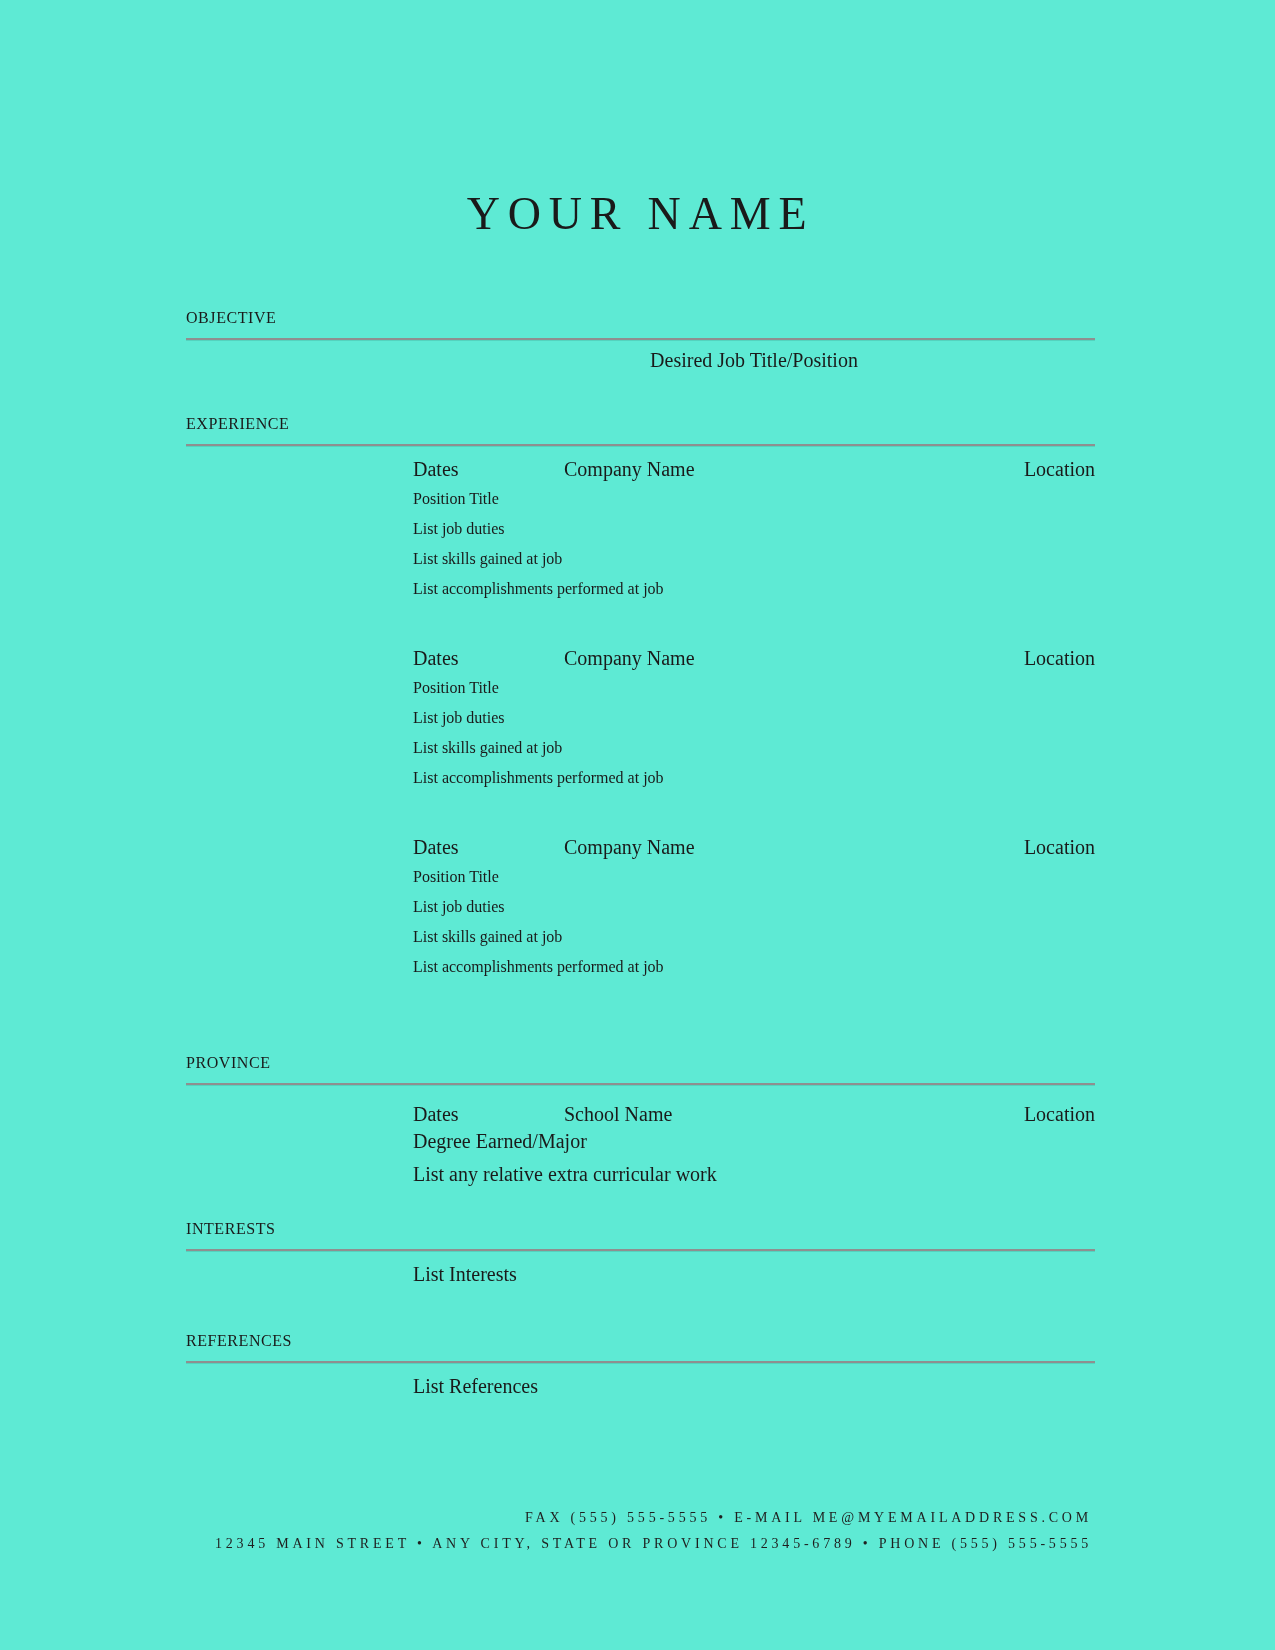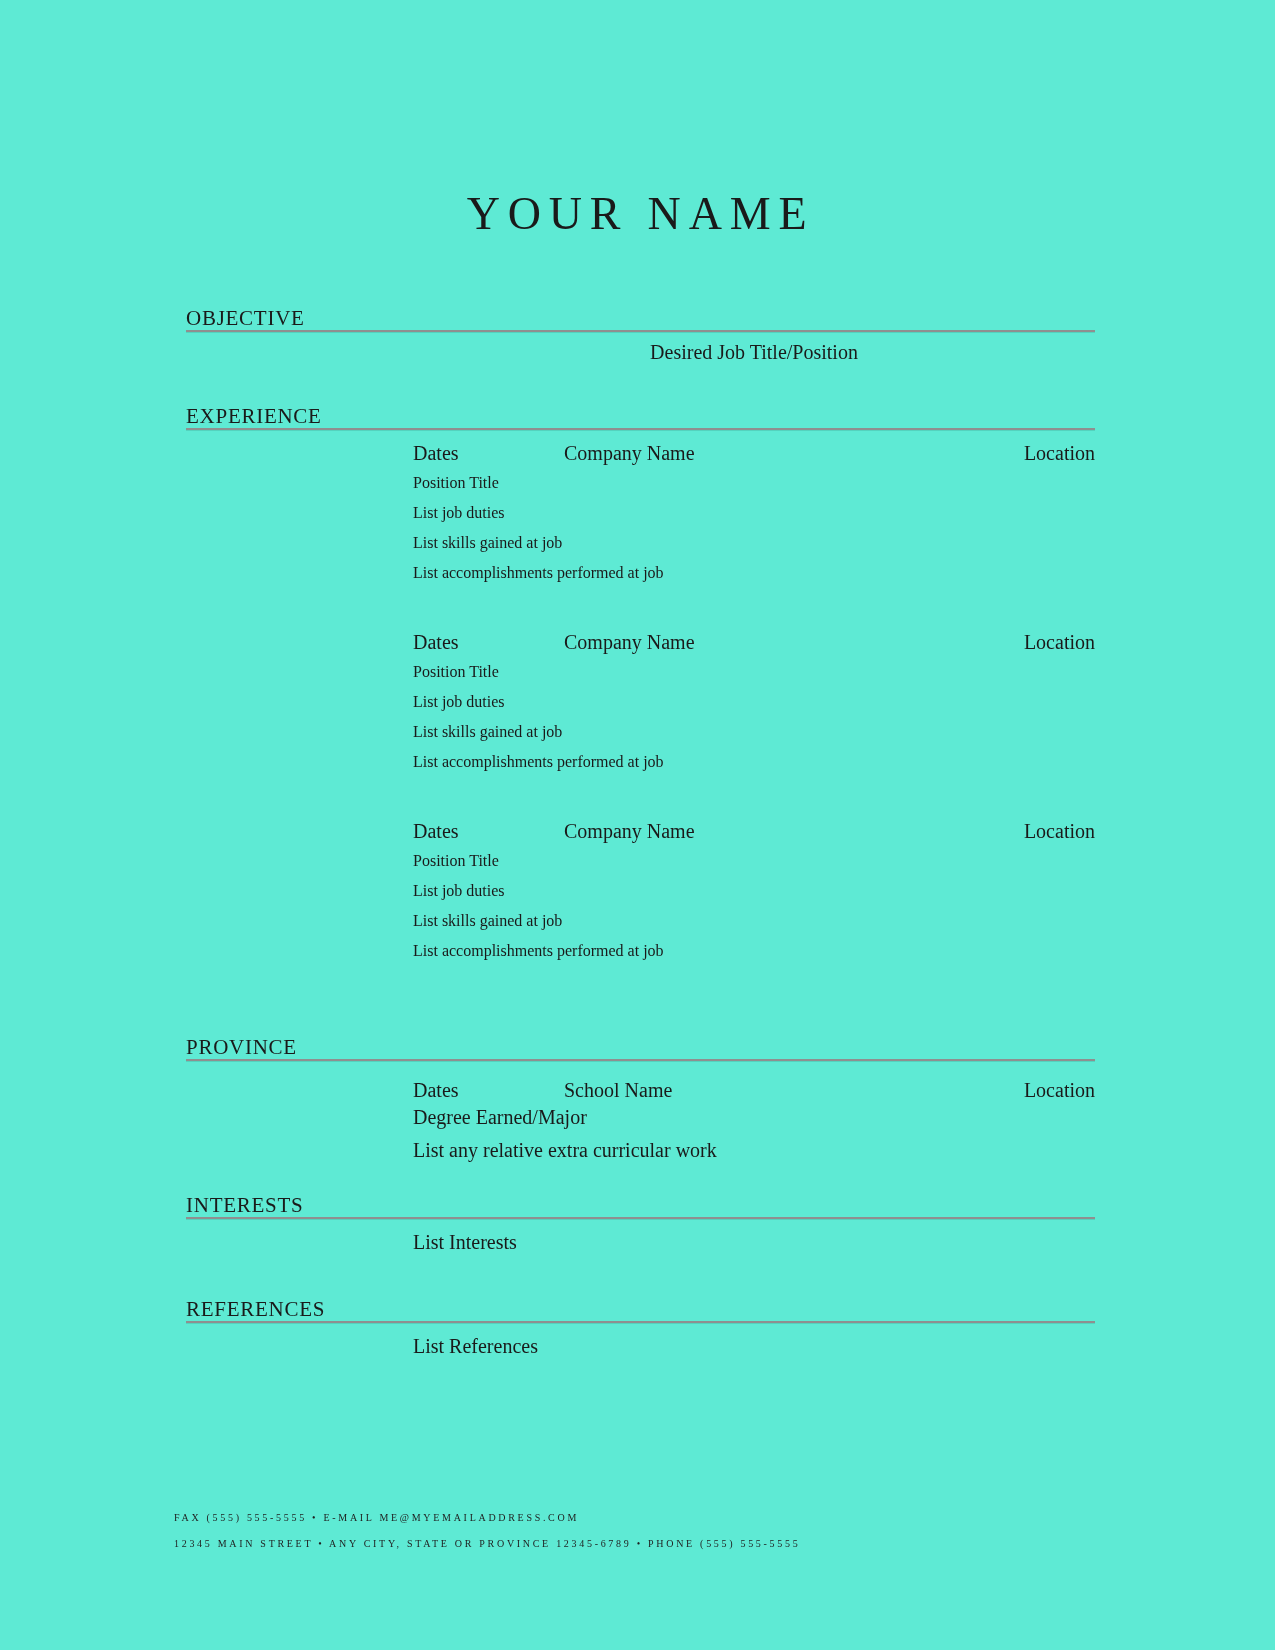--- a/index.html
+++ b/index.html
@@ -19,24 +19,24 @@
     margin: 188px 0 0 0;
     font-size: 46px;
     line-height: 52px;
     font-weight: 400;
     text-align: center;
     letter-spacing: 0.17em;
     white-space: nowrap;
   }
 
   .section-heading {
-    font-size: 21px;
+    font-size: 16px;
     line-height: 24px;
     letter-spacing: 0.035em;
-    padding-bottom: 0;
+    padding-bottom: 8px;
     border-bottom: 2px solid #8f8f8f;
     box-shadow: 0 1px 0 rgba(0,0,0,0.10);
   }
   .mt-heading-objective  { margin-top: 66px; }
   .mt-heading-experience { margin-top: 37px; }
   .mt-heading-education  { margin-top: 69px; }
   .mt-heading-interests  { margin-top: 29px; }
   .mt-heading-references { margin-top: 40px; }
 
   .indent { margin-left: 227px; }
@@ -54,24 +54,24 @@
   .line { font-size: 16px; line-height: 30px; }
 
   .edu-block { margin-top: 16px; }
   .edu-row { display: flex; font-size: 20px; line-height: 27px; }
   .edu-line { font-size: 20px; line-height: 27px; }
   .mt-edu-extra { margin-top: 6px; }
 
   .footer {
     position: absolute;
     top: 1505px;
-    left: 174px;
+    left: 183px;
     width: 909px;
-    text-align: left;
-    font-size: 10px;
+    text-align: right;
+    font-size: 14px;
     line-height: 26px;
     letter-spacing: 0.27em;
     color: #1f1f1f;
     white-space: nowrap;
   }
 </style>
 </head>
 <body>
 
 <div class="page">

